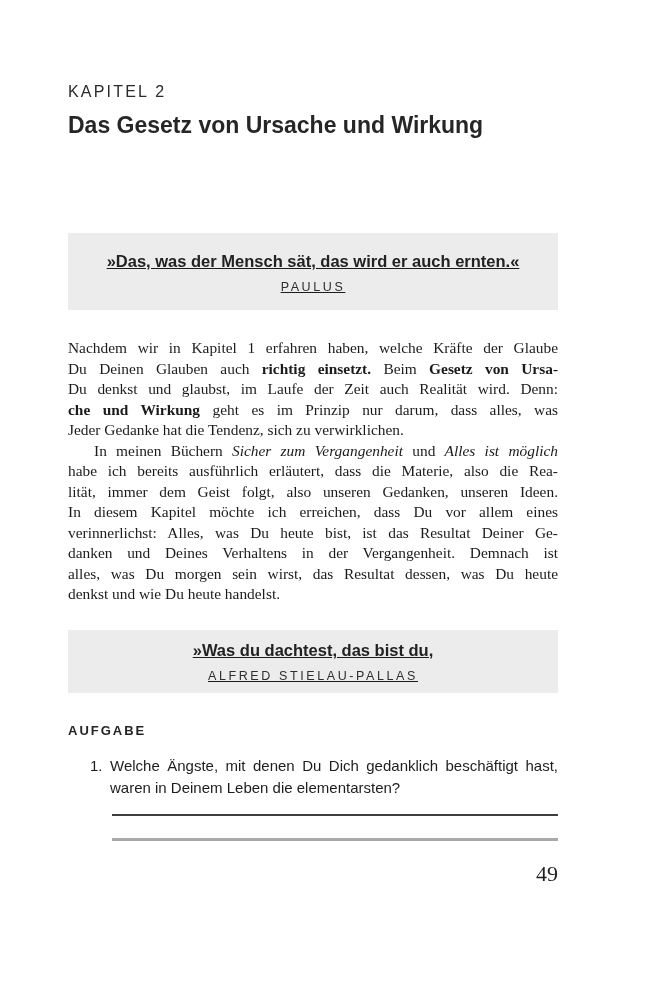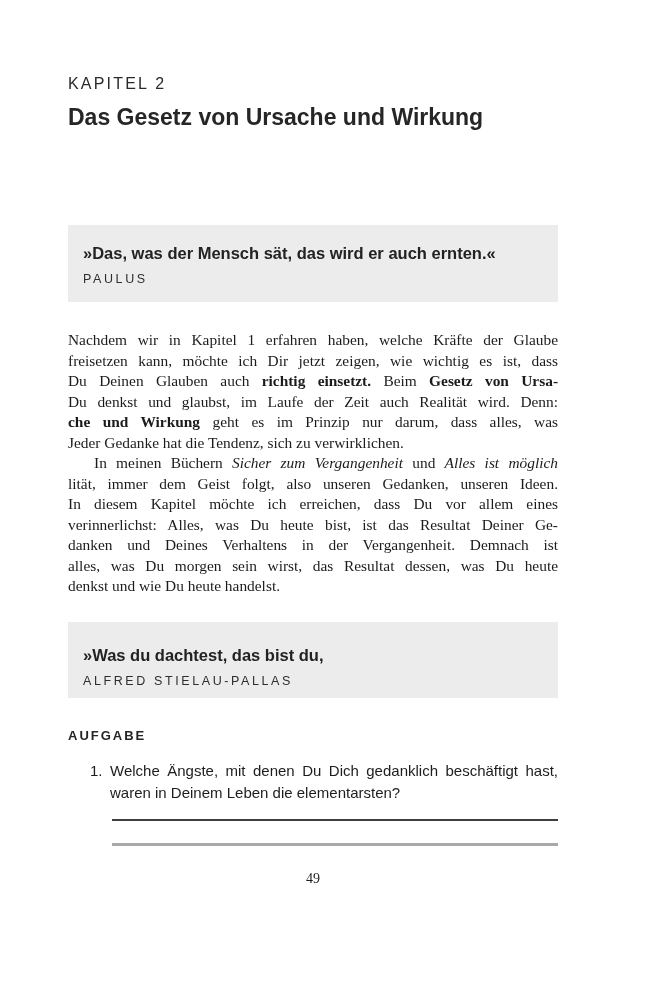--- a/index.html
+++ b/index.html
@@ -12,43 +12,45 @@
   *{margin:0;padding:0;box-sizing:border-box;}
   html,body{background:#fff;}
   .page{
     position:relative;
     width:651px;height:1000px;
     background:var(--page-bg,#fff);
     font-family:"Liberation Serif",serif;
     color:var(--text,#1c1c1c);
     overflow:hidden;
   }
-  .content{position:absolute;left:68px;top:8px;width:490px;}
+  .content{position:absolute;left:68px;top:16px;width:490px;}
 
   .chapter-label{
     margin-top:68px;
     font-family:"Liberation Sans",sans-serif;
     font-size:16px;line-height:16px;
     letter-spacing:2.2px;
     color:#2a2a2a;
   }
   .chapter-title{
     margin-top:11px;
     font-family:"Liberation Sans",sans-serif;
     font-weight:bold;
     font-size:23px;line-height:28px;
     color:#262626;
   }
 
   .quotebox{
     background:var(--quote-bg,#ececec);
+    text-align:center;
     font-family:"Liberation Sans",sans-serif;
+    text-decoration:underline;
   }
   .quotebox.first{margin-top:94px;padding:17px 15px 15px 15px;}
-  .quotebox.second{margin-top:25px;padding:22px 15px 9px 15px;}
+  .quotebox.second{margin-top:25px;padding:9px 15px 9px 15px;}
   .quote-line{
     font-weight:bold;
     font-size:16.5px;line-height:22px;
     color:#222;
   }
   .quote-attr{
     margin-top:7px;
     font-size:12.5px;line-height:16px;
     letter-spacing:2.6px;
     color:#2e2e2e;
@@ -78,50 +80,50 @@
   }
   .item-number{width:20px;margin-left:22px;flex:none;}
   .item-lines{flex:1;}
 
   .answer-line{margin-left:44px;border:none;}
   .answer-line.dark{margin-top:15px;height:2px;background:var(--rule-dark,#3f3f3f);}
   .answer-line.gray{margin-top:22px;height:3px;background:var(--rule-gray,#a9a9a9);}
 
   .page-number{
     margin-top:23px;
-    text-align:center;
-    font-size:14px;line-height:20px;
+    text-align:right;
+    font-size:22px;line-height:20px;
     color:#1f1f1f;
   }
 </style>
 </head>
 <body>
 
 <div class="page">
   <div class="content">
 
     <div class="chapter-label">KAPITEL 2</div>
     <h1 class="chapter-title">Das Gesetz von Ursache und Wirkung</h1>
 
     <div class="quotebox first">
       <div class="quote-line">»Das, was der Mensch sät, das wird er auch ernten.«</div>
       <div class="quote-attr">PAULUS</div>
     </div>
 
     <div class="body-text">
         <div>
           <div class="jline"><span>Nachdem wir in Kapitel 1 erfahren haben, welche Kräfte der Glaube</span></div>
-          <div class="jline"><span>freisetzen kann, möchte ich Dir jetzt zeigen, wie wichtig es ist, dass</span></div>
           <div class="jline"><span>Du Deinen Glauben auch </span><span class="b">richtig einsetzt.</span><span> Beim </span><span class="b">Gesetz von Ursa-</span></div>
           <div class="jline"><span>Du denkst und glaubst, im Laufe der Zeit auch Realität wird. Denn:</span></div>
           <div class="jline"><span class="b">che und Wirkung</span><span> geht es im Prinzip nur darum, dass alles, was</span></div>
           <div class="jline last"><span>Jeder Gedanke hat die Tendenz, sich zu verwirklichen.</span></div>
         </div>
         <div>
           <div class="jline indent"><span>In meinen Büchern </span><span class="i">Sicher zum Vergangenheit</span><span> und </span><span class="i">Alles ist möglich</span></div>
+          <div class="jline"><span>habe ich bereits ausführlich erläutert, dass die Materie, also die Rea-</span></div>
           <div class="jline"><span>lität, immer dem Geist folgt, also unseren Gedanken, unseren Ideen.</span></div>
           <div class="jline"><span>In diesem Kapitel möchte ich erreichen, dass Du vor allem eines</span></div>
           <div class="jline"><span>verinnerlichst: Alles, was Du heute bist, ist das Resultat Deiner Ge-</span></div>
           <div class="jline"><span>danken und Deines Verhaltens in der Vergangenheit. Demnach ist</span></div>
           <div class="jline"><span>alles, was Du morgen sein wirst, das Resultat dessen, was Du heute</span></div>
           <div class="jline last"><span>denkst und wie Du heute handelst.</span></div>
         </div>
       </div>
 
     <div class="quotebox second">

